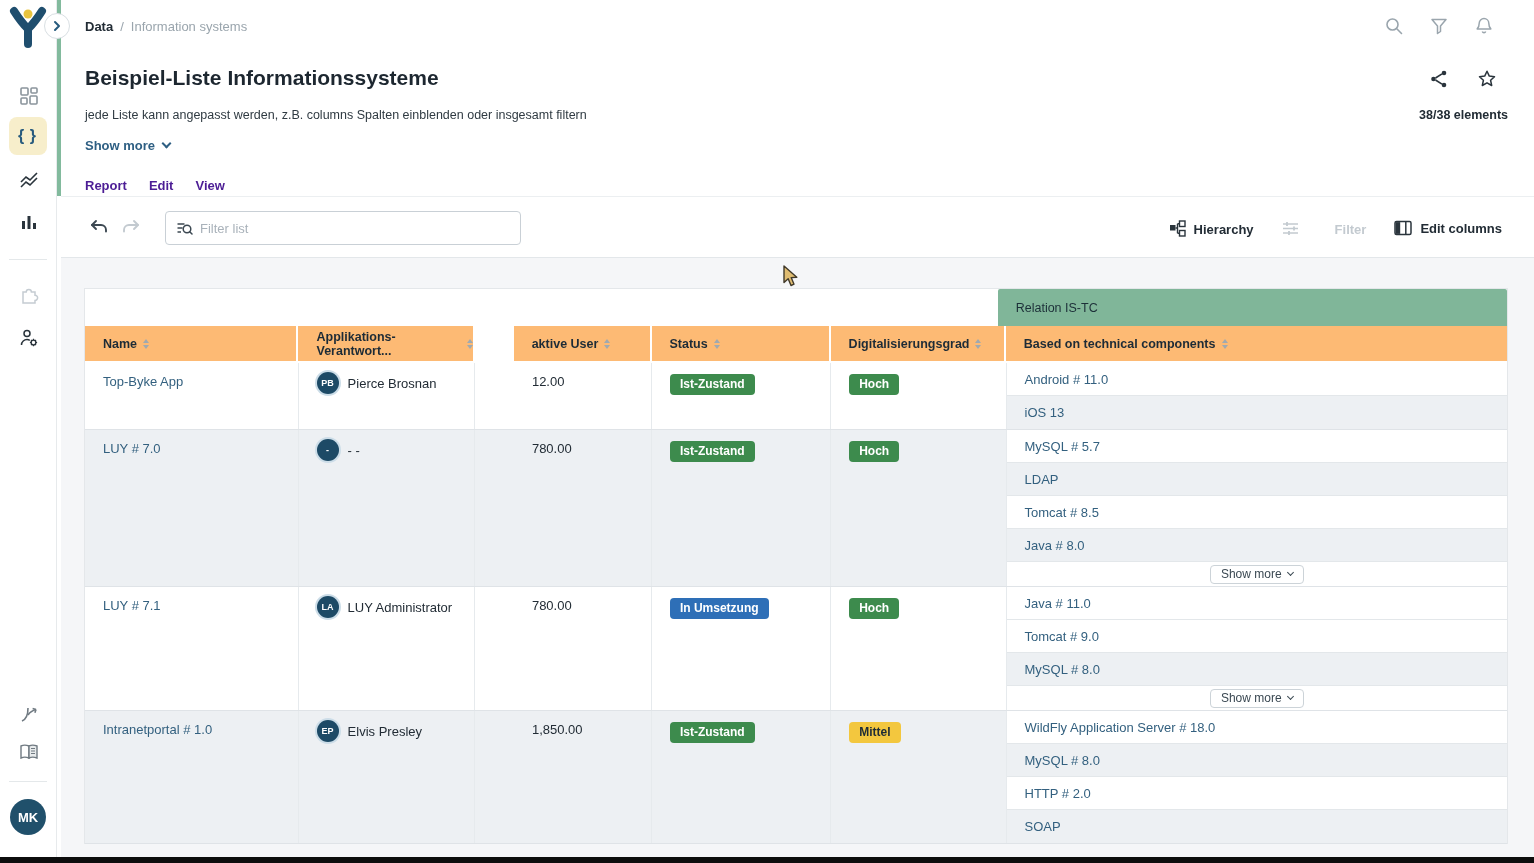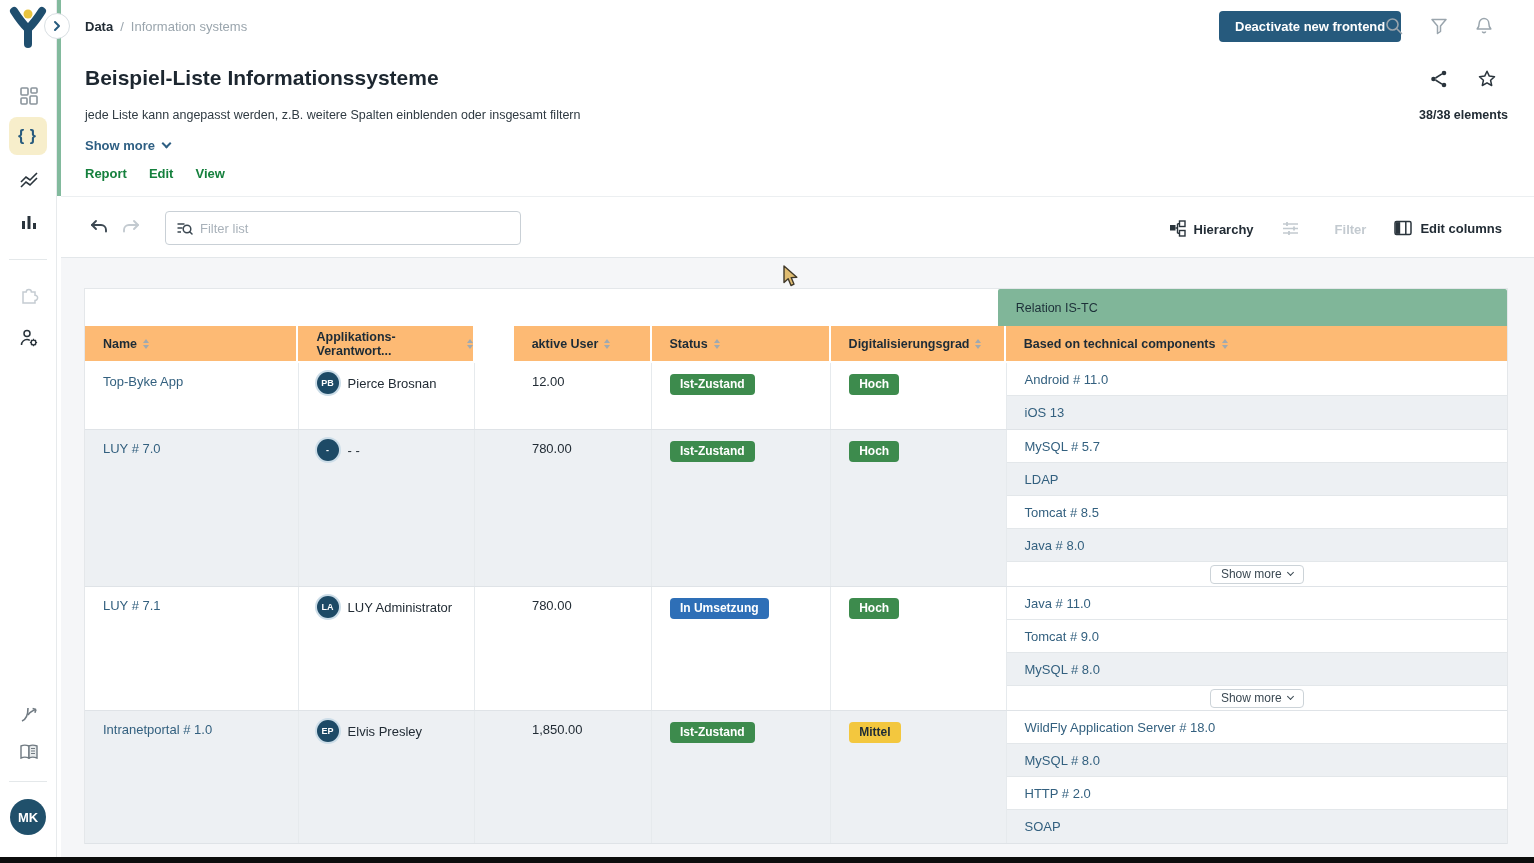--- a/index.html
+++ b/index.html
@@ -24,21 +24,21 @@
   .crumb-sep { color:#9aa5ad; margin:0 7px; }
   .crumb-page { color:#9aa5ad; }
   .deactivate-btn { position:absolute; left:1158px; top:11px; height:31px; padding:0 16px; background:#265a7d; color:#fff; font-size:13px; font-weight:700; border:none; border-radius:4px; font-family:inherit; cursor:pointer; }
   .topbar-icon { position:absolute; top:16px; width:20px; height:20px; cursor:pointer; }
   .page-title { position:absolute; left:24px; top:66px; font-size:21px; font-weight:700; color:#1d2730; }
   .title-icon { position:absolute; top:69px; width:20px; height:20px; cursor:pointer; }
   .subtitle { position:absolute; left:24px; top:108px; font-size:12.5px; color:#2f3a42; }
   .elements-count { position:absolute; right:26px; top:108px; font-size:12.5px; font-weight:600; color:#222c35; }
   .show-more-link { position:absolute; left:24px; top:138px; font-size:13px; font-weight:700; color:#2e5f83; cursor:pointer; display:flex; align-items:center; }
   .chev { display:inline-block; width:7px; height:7px; border-right:2px solid currentColor; border-bottom:2px solid currentColor; transform:rotate(45deg); margin-left:8px; margin-top:-4px; }
-  .menu-row { position:absolute; left:24px; top:166px; font-size:13px; font-weight:700; color:#15803d; display:flex; gap:22px; }
+  .menu-row { position:absolute; left:24px; top:178px; font-size:13px; font-weight:700; color:#4c1d95; display:flex; gap:22px; }
   .menu-row span { cursor:pointer; }
 
   
   .toolbar { position:absolute; left:61px; top:196px; width:1473px; height:62px; background:#fff; border-top:1px solid #eceff1; border-bottom:1px solid #e3e7ea; }
   .undo-btn { position:absolute; left:26px; top:19px; width:24px; height:24px; cursor:pointer; }
   .redo-btn { position:absolute; left:58px; top:19px; width:24px; height:24px; cursor:pointer; }
   .filter-input-wrap { position:absolute; left:104px; top:14px; width:356px; height:34px; border:1px solid #c9d0d6; border-radius:4px; background:#fff; display:flex; align-items:center; padding:0 10px; }
   .filter-input-wrap input { border:none; outline:none; flex:1; font-size:13px; font-family:inherit; color:#222c35; margin-left:7px; }
   .filter-input-wrap input::placeholder { color:#a9b2ba; }
   .tb-right { position:absolute; right:32px; top:0; height:62px; display:flex; align-items:center; gap:28px; }
@@ -168,21 +168,20 @@
   <svg width="12" height="12" viewBox="0 0 12 12">
     <path d="M4 2 l4 4 -4 4" fill="none" stroke="#265a7d" stroke-width="2" stroke-linecap="round" stroke-linejoin="round"></path>
   </svg>
 </button>
 
 <header class="header">
   <div class="breadcrumb">
     <span class="crumb-section">Data</span><span class="crumb-sep">/</span><span class="crumb-page">Information systems</span>
   </div>
 
-  <button class="deactivate-btn">Deactivate new frontend</button>
 
   <div class="topbar-icon" style="left:1323px;">
     <svg viewBox="0 0 20 20">
         <circle cx="8.5" cy="8.5" r="5.5" fill="none" stroke="#9aa5ad" stroke-width="1.6"></circle>
         <path d="M12.8 12.8 L17.5 17.5" stroke="#9aa5ad" stroke-width="1.6" stroke-linecap="round"></path>
       </svg>
   </div>
   <div class="topbar-icon" style="left:1368px;">
     <svg viewBox="0 0 20 20">
         <path d="M3 3.5 h14 l-5.5 6.5 v5.5 l-3 2 v-7.5 z" fill="none" stroke="#9aa5ad" stroke-width="1.5" stroke-linejoin="round"></path>
@@ -204,21 +203,21 @@
         <circle cx="15" cy="16" r="2.3" fill="#2a343c"></circle>
         <path d="M6.5 9 L13 4.8 M6.5 11 L13 15.2" stroke="#2a343c" stroke-width="1.6"></path>
       </svg>
   </div>
   <div class="title-icon" style="left:1416px;">
     <svg viewBox="0 0 20 20">
         <path d="M10 2.2 l2.3 4.9 5.2 .6 -3.9 3.6 1.1 5.2 -4.7-2.7 -4.7 2.7 1.1-5.2 -3.9-3.6 5.2-.6 z" fill="none" stroke="#2a343c" stroke-width="1.5" stroke-linejoin="round"></path>
       </svg>
   </div>
 
-  <p class="subtitle">jede Liste kann angepasst werden, z.B. weitere Spalten einblenden oder insgesamt filtern</p>
+  <p class="subtitle">jede Liste kann angepasst werden, z.B. columns Spalten einblenden oder insgesamt filtern</p>
   <div class="elements-count">38/38 elements</div>
 
   <div class="show-more-link">
     <span>Show more</span>
     <span class="chev"></span>
   </div>
 
   <div class="menu-row">
     <span>Report</span>
     <span>Edit</span>

